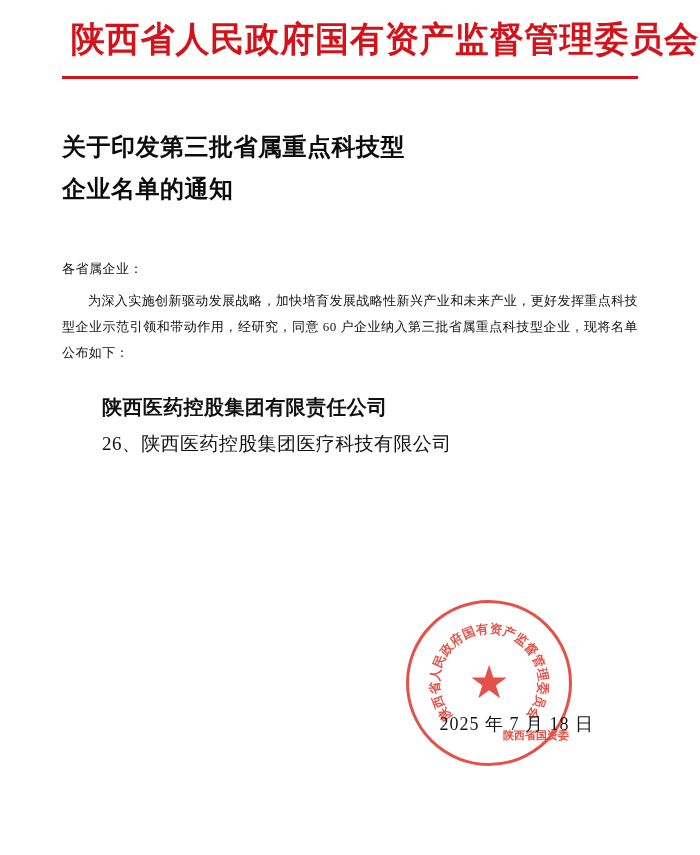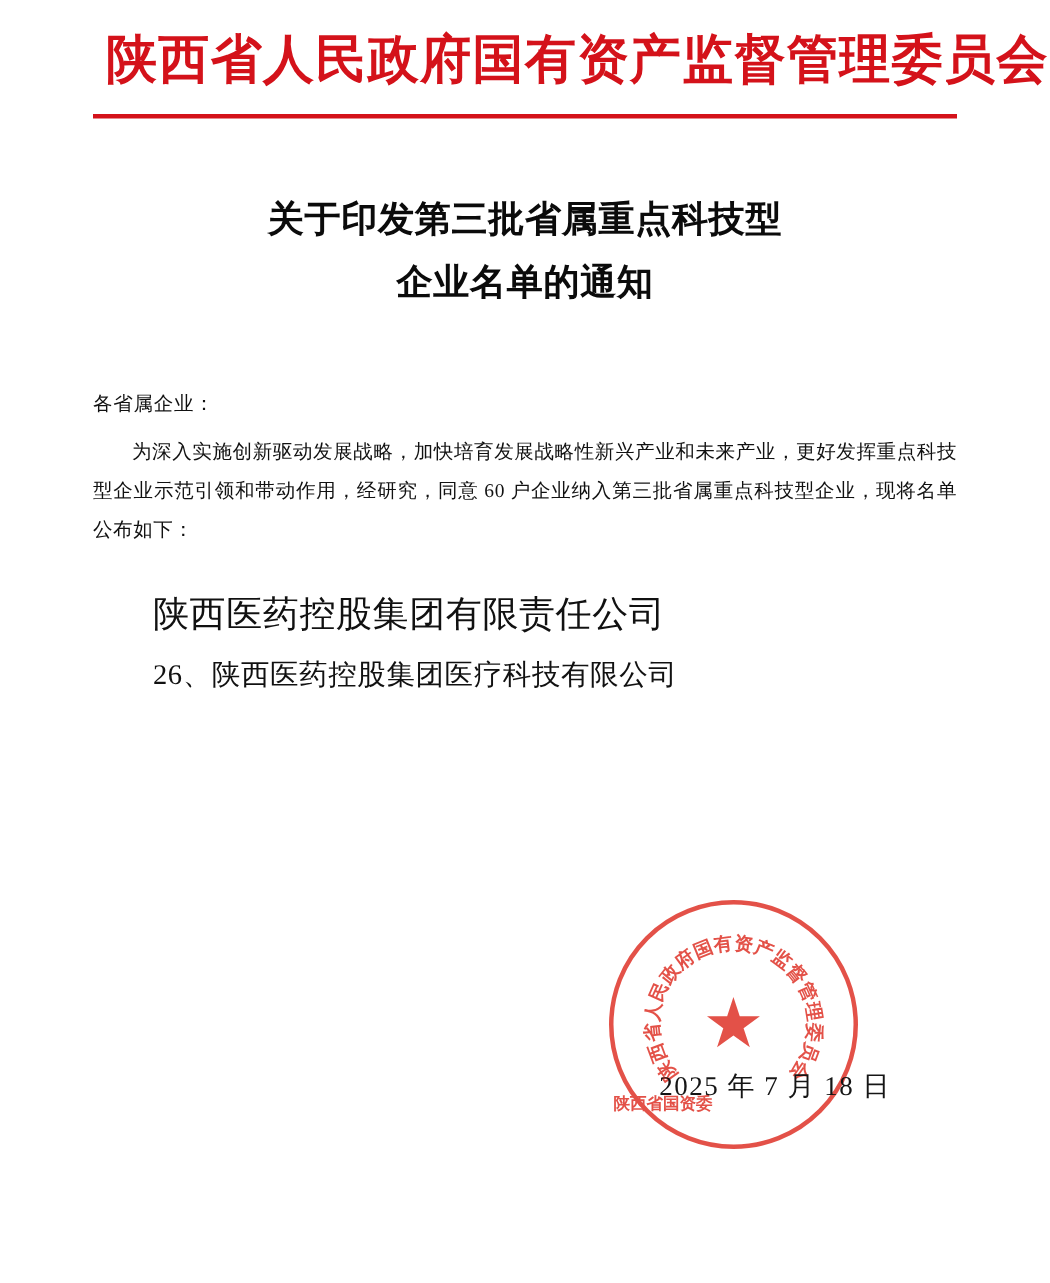--- a/index.html
+++ b/index.html
@@ -40,21 +40,20 @@
   .masthead-rule {
     margin-top: 16px;
     height: 3px;
     background: #d4121a;
     width: 100%;
   }
 
   
   .doc-title {
     margin-top: 48px;
-    text-align: center;
     font-weight: bold;
     font-size: 24px;
     line-height: 1.72;
     color: #0b0b0b;
     letter-spacing: 0.5px;
   }
   .doc-title .line {
     display: block;
   }
 
@@ -73,22 +72,22 @@
     text-justify: inter-ideograph;
     letter-spacing: 0.4px;
     text-indent: 2em;
   }
 
   .company-block {
     margin-top: 22px;
     padding-left: 40px;
   }
   .company-name {
-    font-size: 24px;
-    font-weight: normal;
+    font-size: 20px;
+    font-weight: bold;
     line-height: 1.9;
     letter-spacing: 0.4px;
   }
   .company-item {
     font-size: 19px;
     line-height: 1.9;
     letter-spacing: 0.4px;
   }
 
   
@@ -146,21 +145,21 @@
     left: 50%;
     top: 50%;
     transform-origin: 0 0;
     white-space: nowrap;
   }
   .seal-bottom-text {
     position: absolute;
     left: 0;
     right: 0;
     bottom: 20px;
-    text-align: left;
+    text-align: right;
     color: #e03a2f;
     font-size: 11px;
     font-weight: bold;
   }
 
   .date-line {
     position: absolute;
     right: 44px;
     top: 112px;
     font-size: 18px;

